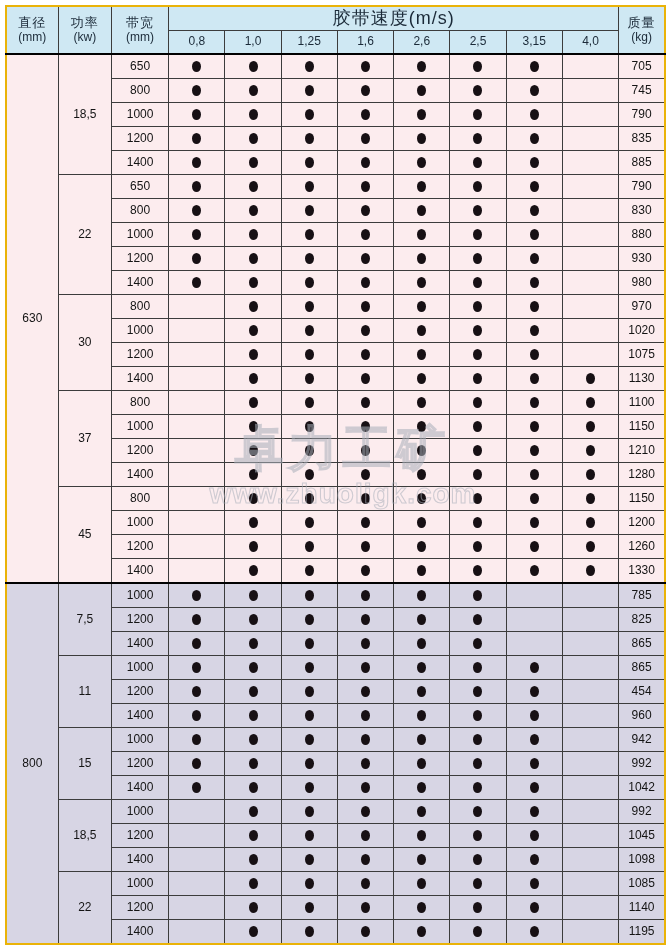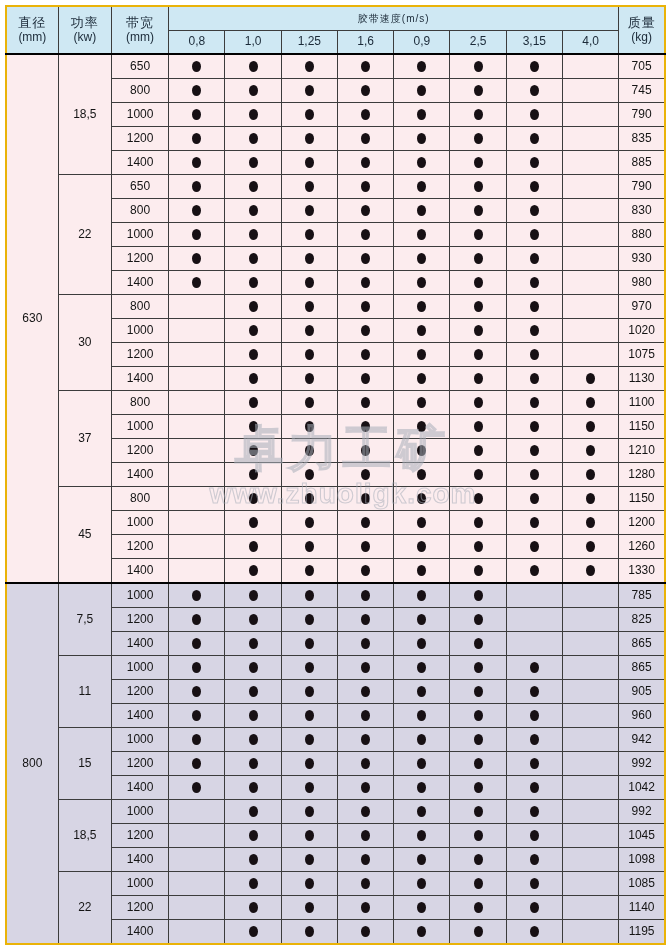--- a/index.html
+++ b/index.html
@@ -20,21 +20,21 @@
     overflow:hidden;white-space:nowrap;
   }
   thead th{
     background:var(--header-bg,#cfe8f3);
     color:#1b2a38;font-weight:normal;
   }
   thead .cn{font-size:13px;letter-spacing:1px;}
   thead .unit{font-size:12px;}
   thead tr.h1 th{height:23px;}
   thead tr.h2 th{height:22px;}
-  th.speed-title{font-size:10px;letter-spacing:1px;}
+  th.speed-title{font-size:18px;letter-spacing:1px;}
   tbody td{height:23px;border-top-color:#6e6e6e;}
   tbody tr.group-start td{border-top-color:#1c1c1c;}
   tbody tr.section-start td{border-top:2px solid #000;}
   tbody tr.sec0 td{background:var(--sec0-bg,#fcecee);}
   tbody tr.sec1 td{background:var(--sec1-bg,#d7d5e4);}
   td.diam-cell{font-size:12px;margin-left:48px;}
   .dot{
     display:inline-block;width:9px;height:11px;border-radius:50%;
     background:var(--dot-color,#17101:3);vertical-align:middle;
   }
@@ -89,21 +89,21 @@
         <th rowspan="2">
           <span class="cn">质量</span><br>
           <span class="unit">(kg)</span>
         </th>
       </tr>
       <tr class="h2">
         <th>0,8</th>
         <th>1,0</th>
         <th>1,25</th>
         <th>1,6</th>
-        <th>0,9</th>
+        <th>2,6</th>
         <th>2,5</th>
         <th>3,15</th>
         <th>4,0</th>
       </tr>
     </thead>
     <tbody>
         <tr class="sec0 group-start section-start">
           <td rowspan="22" class="diam-cell">630</td>
           <td rowspan="5">18,5</td>
           <td>650</td>
@@ -427,21 +427,21 @@
         <tr class="sec1">
           <td>1200</td>
           <td><span class="dot"></span></td>
           <td><span class="dot"></span></td>
           <td><span class="dot"></span></td>
           <td><span class="dot"></span></td>
           <td><span class="dot"></span></td>
           <td><span class="dot"></span></td>
           <td><span class="dot"></span></td>
           <td></td>
-          <td>905</td>
+          <td>454</td>
         </tr>
         <tr class="sec1">
           <td>1400</td>
           <td><span class="dot"></span></td>
           <td><span class="dot"></span></td>
           <td><span class="dot"></span></td>
           <td><span class="dot"></span></td>
           <td><span class="dot"></span></td>
           <td><span class="dot"></span></td>
           <td><span class="dot"></span></td>

